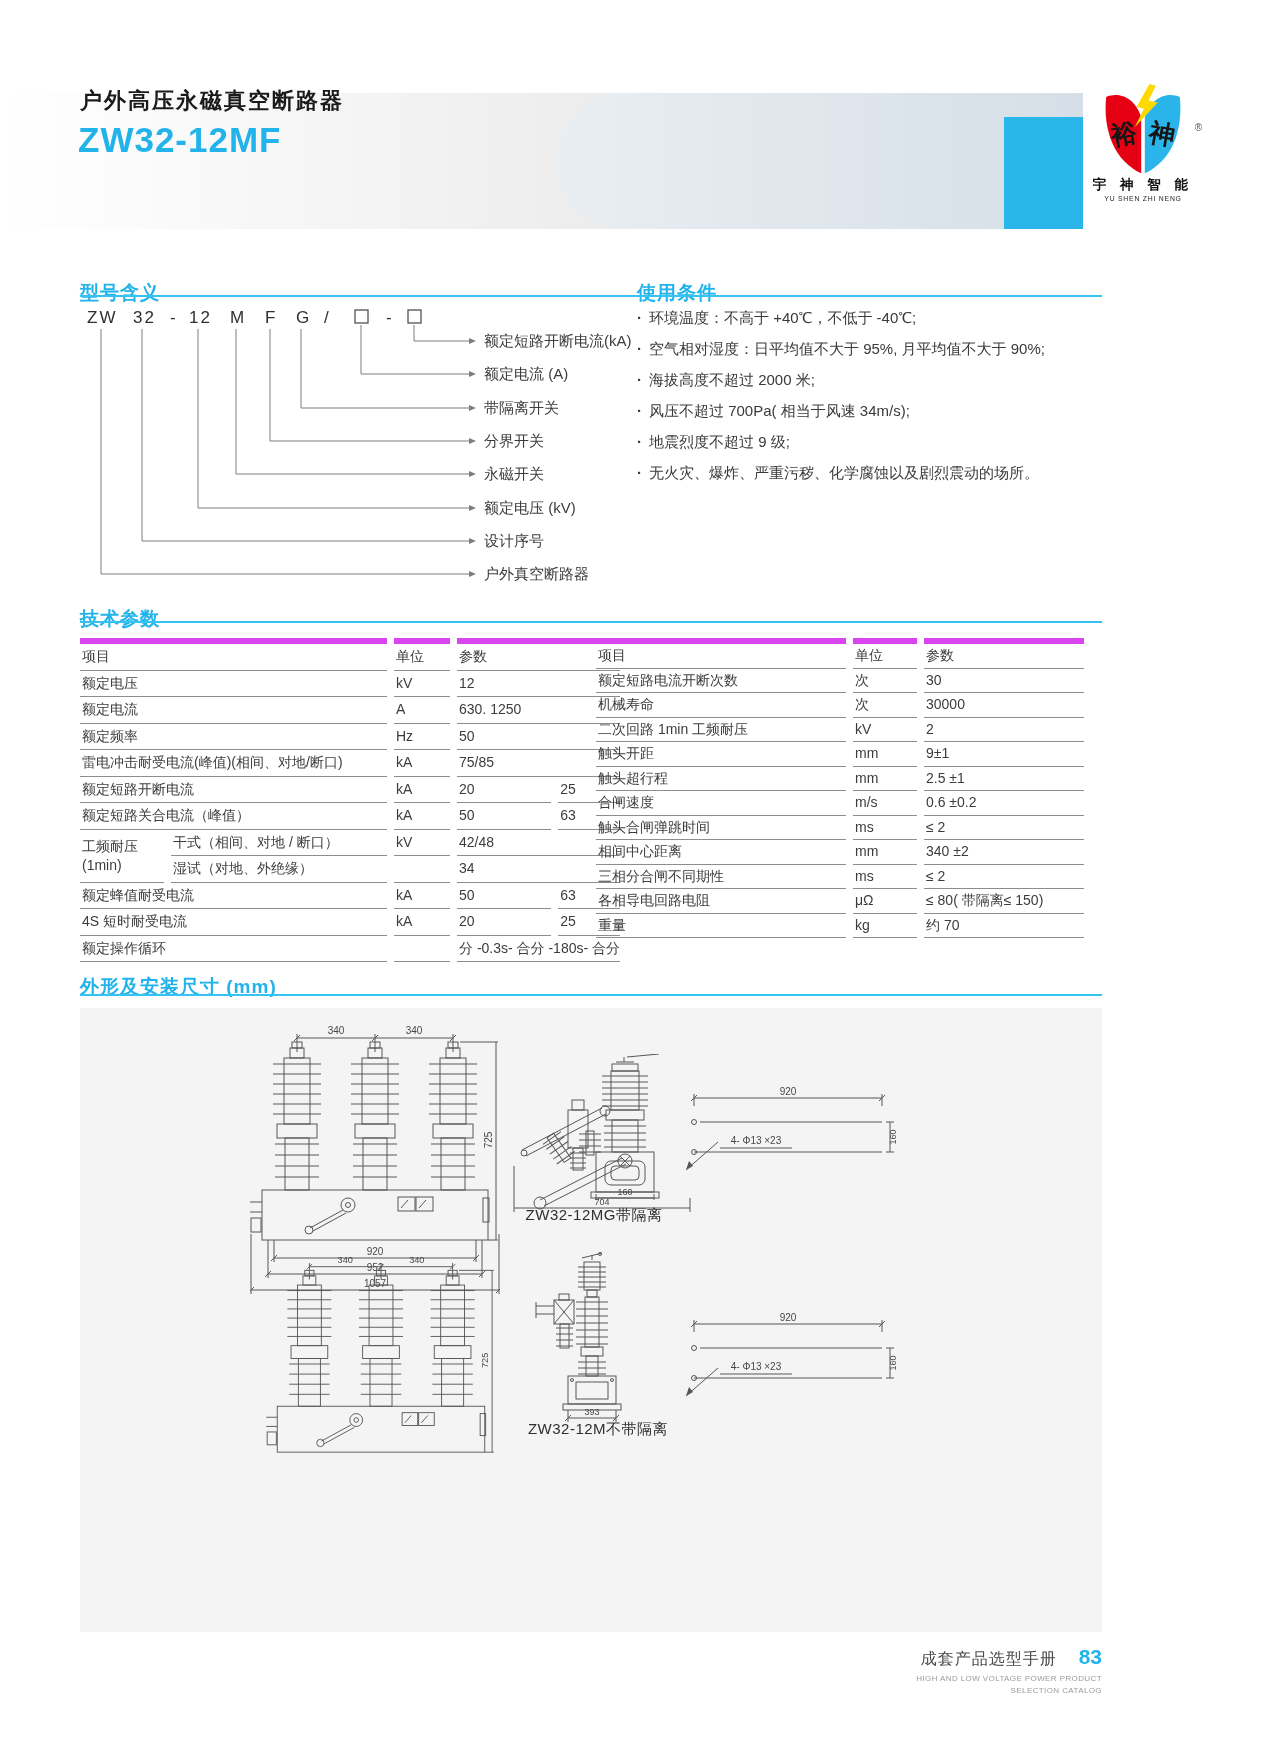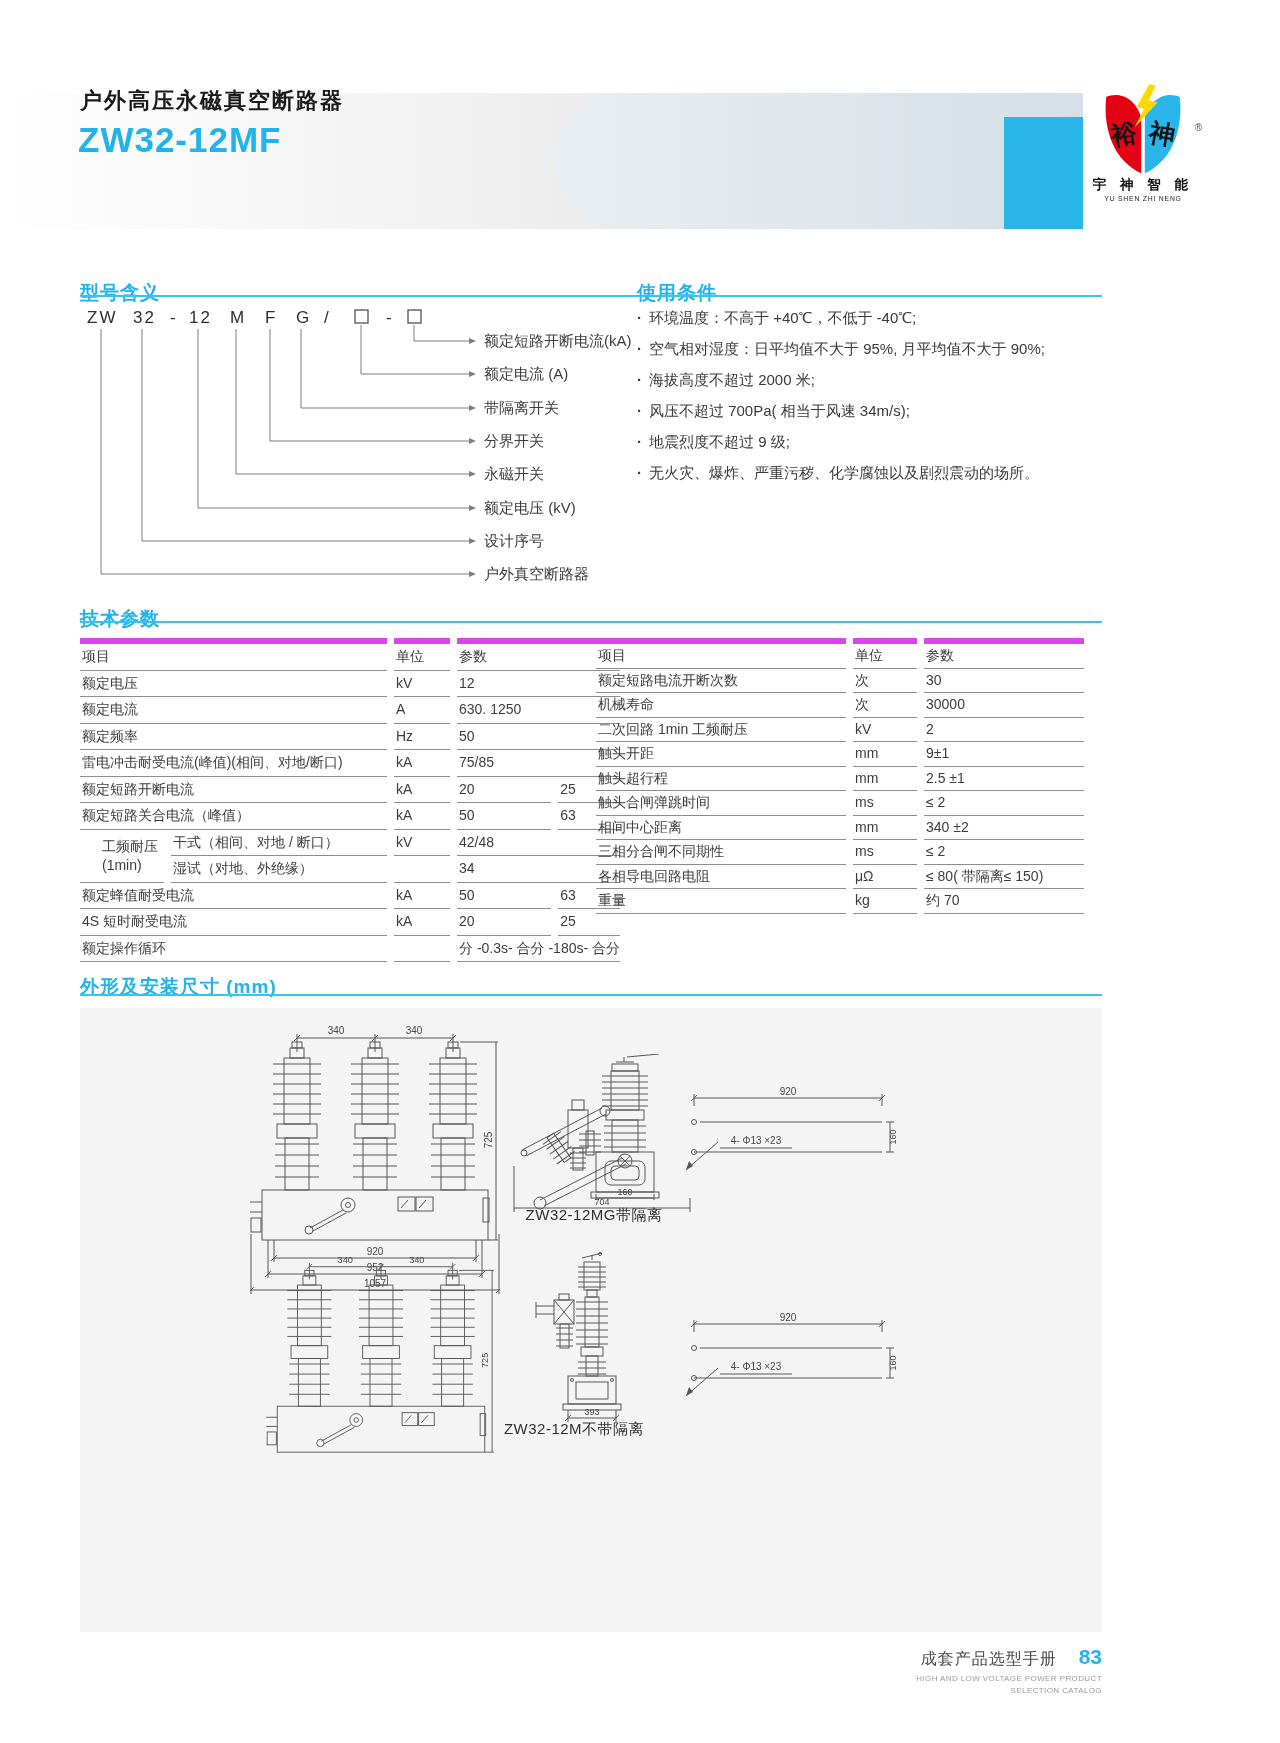--- a/index.html
+++ b/index.html
@@ -43,21 +43,21 @@
   .usage-item .bullet { margin-right:7px; font-weight:bold; }
 
   
   table.spec { position:absolute; border-collapse:separate; border-spacing:7px 0; table-layout:fixed; }
   table.spec td { border-bottom:1px solid #8d8d8d; font-size:14px; color:#3c3c3c; white-space:nowrap; vertical-align:middle; line-height:1.25; }
   table.left-spec { left:73px; top:638px; }
   table.left-spec td { padding:4px 0 4px 2px; }
   table.right-spec { left:589px; top:638px; }
   table.right-spec td { padding:3px 0 3px 2px; }
   table.spec tr.head td { border-top:6px solid #d946ef; }
-  td.grp div { line-height:1.35;margin-left:20px; }
+  td.grp div { line-height:1.35; }
 
   
   .panel { position:absolute; left:80px; top:1008px; width:1022px; height:624px; background:#f4f4f5; }
   .panel svg { position:absolute; }
   .dwg { stroke:#565656; stroke-width:1; fill:none; }
   .dtx { font-size:10px; fill:#474747; stroke:none; text-anchor:middle; font-family:"Liberation Sans", sans-serif; }
   .dtx-s { font-size:9px; }
   .dcap { position:absolute; font-size:15px; color:#2f2f2f; text-align:center; letter-spacing:0.5px; }
 
   
@@ -277,20 +277,25 @@
         </tr>
     <tr>
           <td>触头开距</td>
           <td>mm</td>
           <td>9±1</td>
         </tr>
     <tr>
           <td>触头超行程</td>
           <td>mm</td>
           <td>2.5 ±1</td>
+        </tr>
+    <tr>
+          <td>合闸速度</td>
+          <td>m/s</td>
+          <td>0.6 ±0.2</td>
         </tr>
     <tr>
           <td>触头合闸弹跳时间</td>
           <td>ms</td>
           <td>≤ 2</td>
         </tr>
     <tr>
           <td>相间中心距离</td>
           <td>mm</td>
           <td>340 ±2</td>
@@ -500,21 +505,21 @@
         <rect x="42" y="124" width="48" height="28"></rect>
           <rect x="50" y="130" width="32" height="17"></rect>
         <rect x="37" y="152" width="58" height="6"></rect>
         <circle cx="46" cy="128" r="1.5"></circle>
           <circle cx="86" cy="128" r="1.5"></circle>
         <path d="M42,158V170 M90,158V170 M42,166H90"></path>
         <path d="M39,169l6,-6 M87,169l6,-6"></path>
       </g>
       <text class="dtx dtx-s" x="66" y="163">393</text>
     </svg>
-    <div class="dcap" style="left:384px; top:412px; width:220px;">ZW32-12M不带隔离</div>
+    <div class="dcap" style="left:408px; top:412px; width:220px;">ZW32-12M不带隔离</div>
 
     <svg style="left:600px; top:304px;" width="220" height="92" viewBox="0 0 220 92">
       <g class="dwg">
         <path d="M14,20V8 M202,20V8 M14,12H202"></path>
         <path d="M11,15l6,-6 M199,15l6,-6"></path>
         <circle cx="14" cy="36" r="2.5"></circle>
           <circle cx="14" cy="66" r="2.5"></circle>
         <path d="M20,36H202 M14,66H202"></path>
         <path d="M206,36H214 M206,66H214 M210,36V66"></path>
         <path d="M6,84L38,56"></path>

